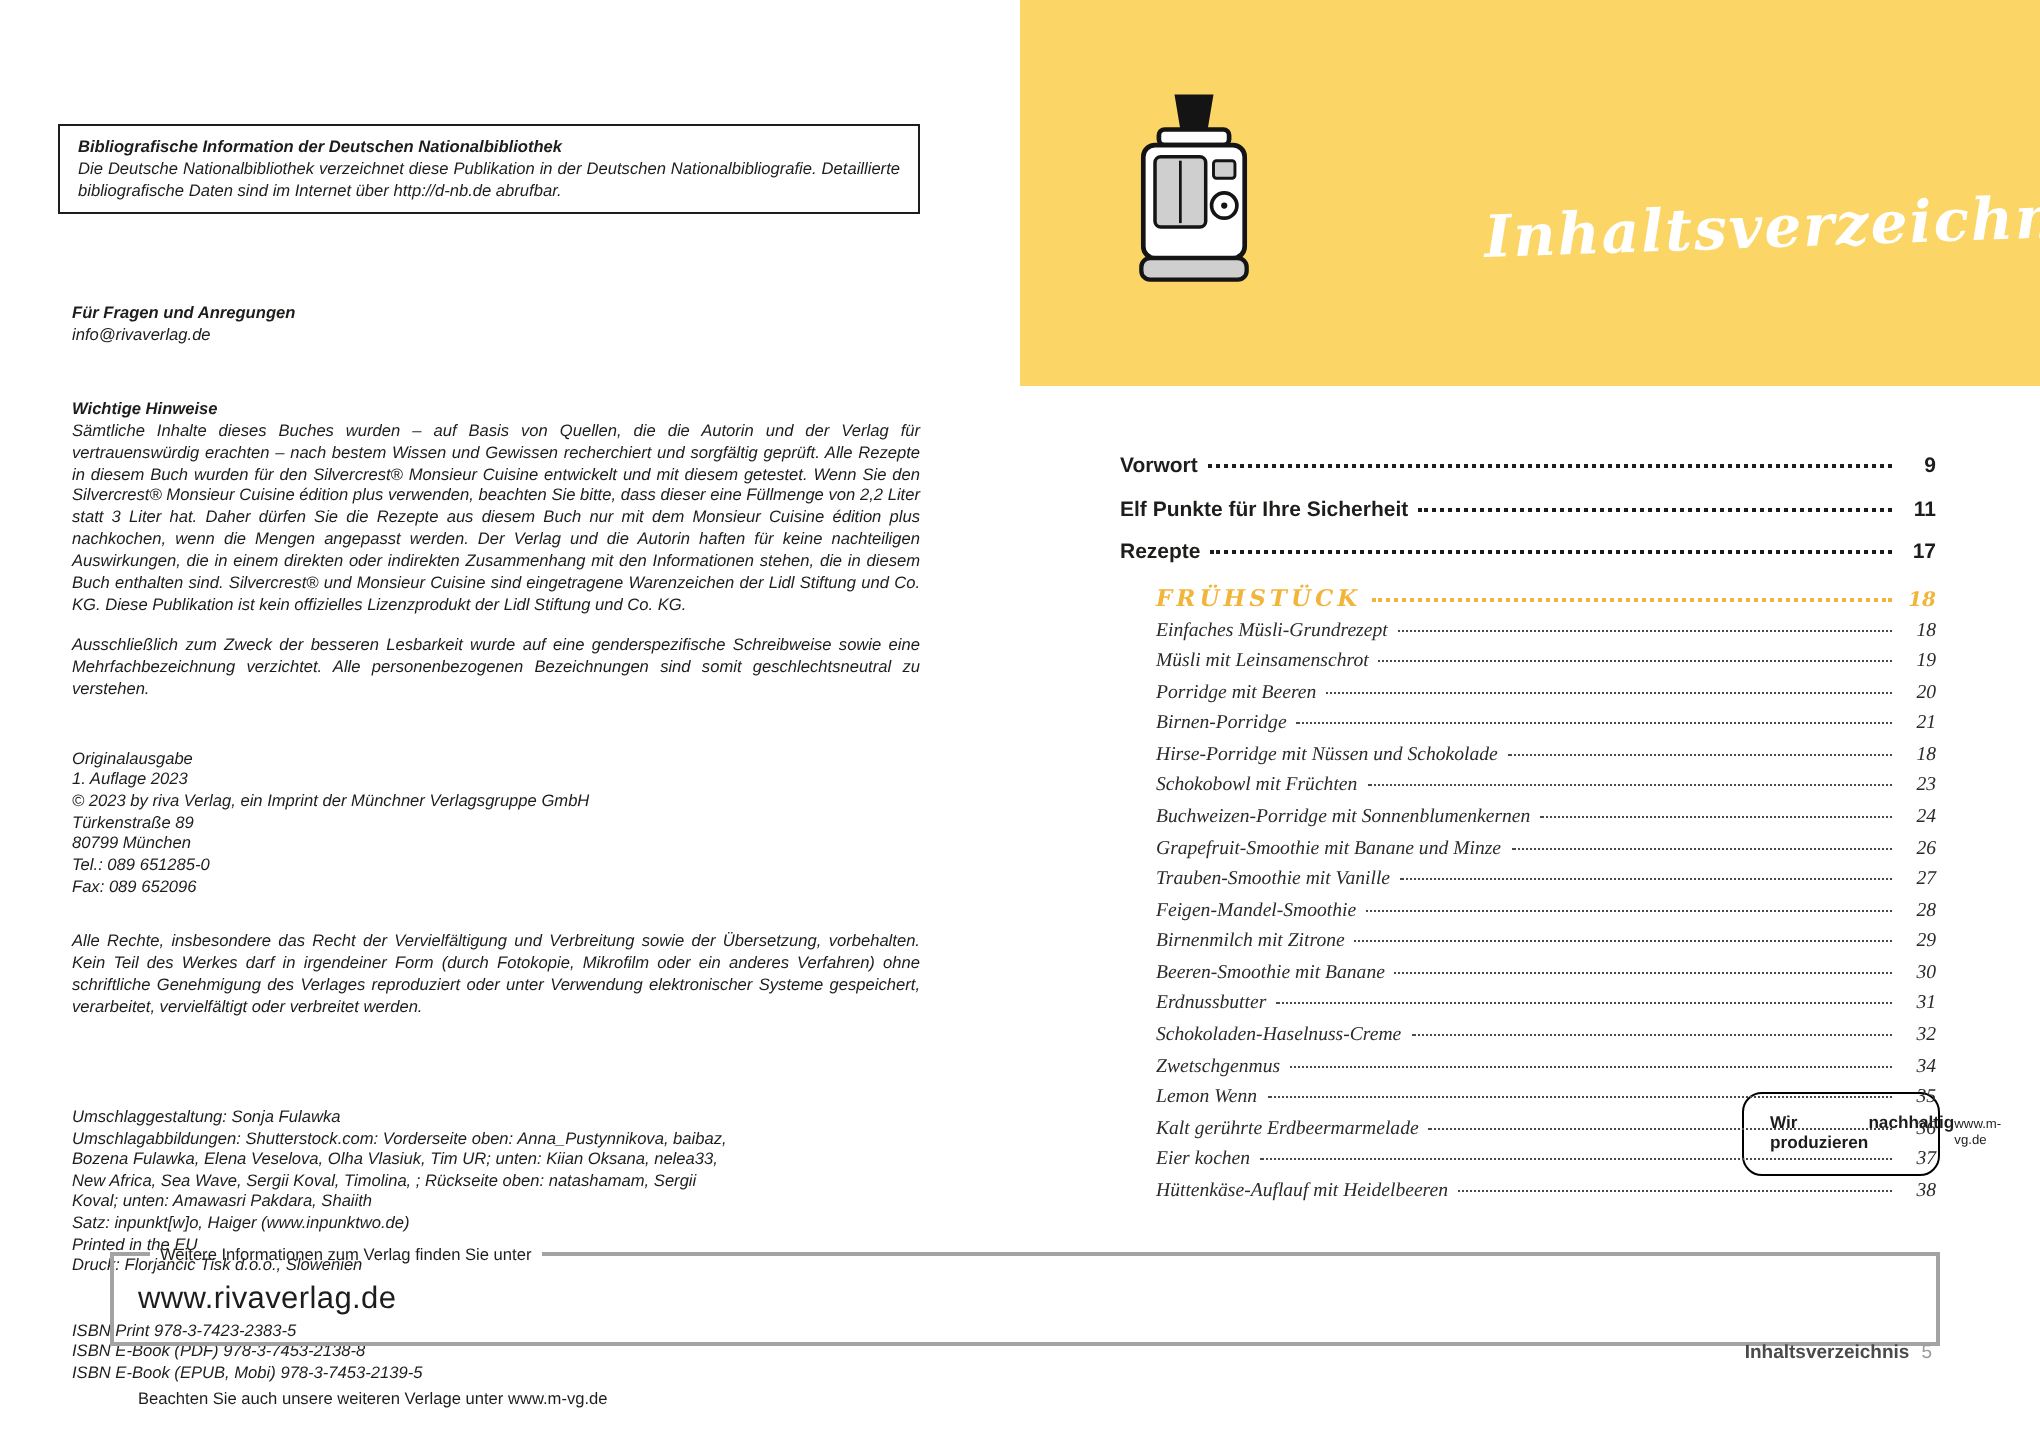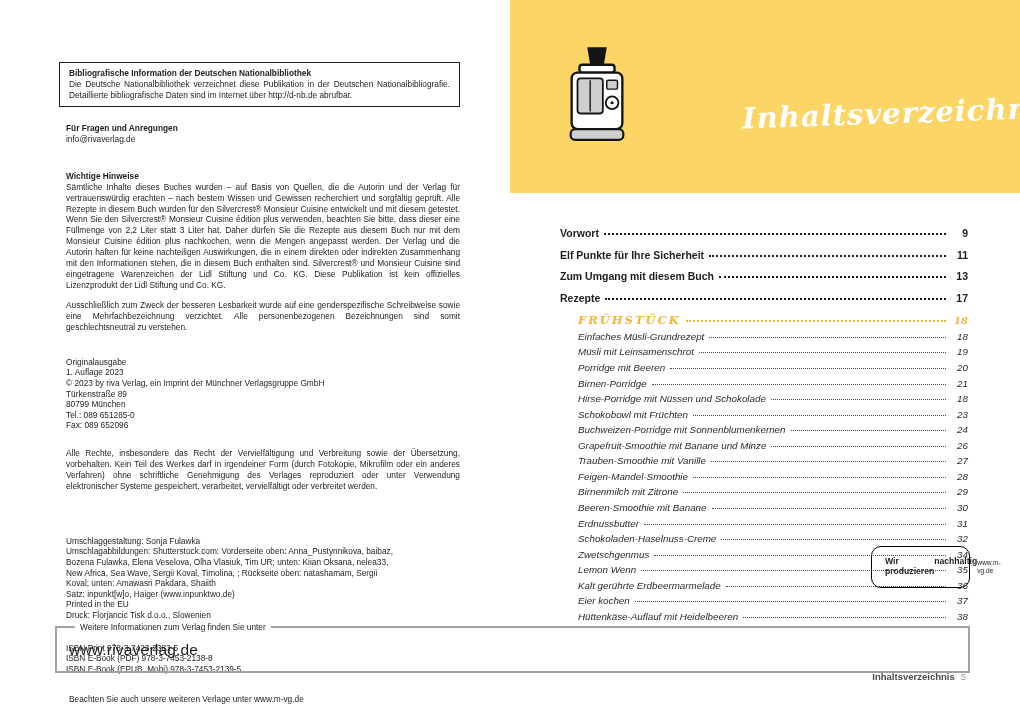--- a/index.html
+++ b/index.html
@@ -1,27 +1,27 @@
 <!DOCTYPE html>
 <html><head>
 <meta charset="utf-8">
 <style>
   html,body{margin:0;padding:0;background:#ffffff;}
   .spread{position:relative;width:1020px;height:724px;background:#ffffff;overflow:hidden;
           font-family:"Liberation Sans",sans-serif;color:#1d1d1b;}
 
   
   .page-left{position:absolute;left:0;top:0;width:510px;height:724px;
-             padding:62px 50px 0 66px;box-sizing:border-box;}
+             padding:62px 50px 0 36px;box-sizing:border-box;font-style:italic;}
   .small{font-size:8.3px;line-height:1.32;}
   .b{font-weight:bold;}
   .just{text-align:justify;}
   .page-left p{margin:0;}
   .biblio-box{border:1px solid #1d1d1b;margin-left:-7px;padding:5px 9px;box-sizing:border-box;}
-  .blk-contact{margin-top:16px;}
+  .blk-contact{margin-top:44px;}
   .blk-notes{margin-top:26px;}
   .blk-notes .para2{margin-top:9px;}
   .blk-edition{margin-top:24px;}
   .blk-rights{margin-top:17px;}
   .blk-credits{margin-top:44px;max-width:330px;}
   .blk-isbn{margin-top:22px;}
   .lines p{font-size:8.3px;line-height:1.28;margin:0;}
 
   .eco-badge{position:absolute;right:50px;top:546px;width:99px;border:1.5px solid #000;
              border-radius:10px;padding:6px 7px;display:flex;align-items:center;gap:6px;
@@ -53,21 +53,21 @@
   .toc-row.main{font-weight:bold;font-size:10.5px;line-height:1.1;margin-bottom:10px;}
   .toc-row.main .toc-dots{border-bottom:2px dotted #1d1d1b;}
 
   .toc-row.section{margin:1px 0 5px 18px;color:#f2b53c;font-weight:bold;font-size:11.5px;
                    letter-spacing:2px;line-height:1.1;
                    font-family:"DejaVu Serif",serif;font-style:italic;}
   .toc-row.section .toc-dots{border-bottom:2px dotted #f2b53c;}
   .toc-row.section .toc-page{font-size:10px;letter-spacing:0;}
 
   .toc-row.recipe{font-style:italic;font-size:9.8px;line-height:1.12;
-                  margin-left:18px;margin-bottom:4.6px;color:#2a2a2a;}
+                  margin-left:18px;margin-bottom:4.6px;color:#2a2a2a;font-family:Liberation Serif, serif;}
   .toc-row.recipe .toc-dots{border-bottom:1.5px dotted #4a4a4a;}
 
   .pr-footer{position:absolute;right:54px;bottom:42px;font-size:9.5px;}
   .pr-footer .lbl{font-weight:bold;color:#4a4a4a;margin-right:6px;}
   .pr-footer .num{color:#9a9a9a;}
 </style>
 </head>
 <body>
 
 <div class="spread">
@@ -160,25 +160,20 @@
           <span class="toc-label">Vorwort</span>
           <span class="toc-dots"></span>
           <span class="toc-page">9</span>
         </div>
         <div class="toc-row main">
           <span class="toc-label">Elf Punkte für Ihre Sicherheit</span>
           <span class="toc-dots"></span>
           <span class="toc-page">11</span>
         </div>
         <div class="toc-row main">
-          <span class="toc-label">Zum Umgang mit diesem Buch</span>
-          <span class="toc-dots"></span>
-          <span class="toc-page">13</span>
-        </div>
-        <div class="toc-row main">
           <span class="toc-label">Rezepte</span>
           <span class="toc-dots"></span>
           <span class="toc-page">17</span>
         </div>
         <div class="toc-row section">
           <span class="toc-label">FRÜHSTÜCK</span>
           <span class="toc-dots"></span>
           <span class="toc-page">18</span>
         </div>
         <div class="toc-row recipe">

